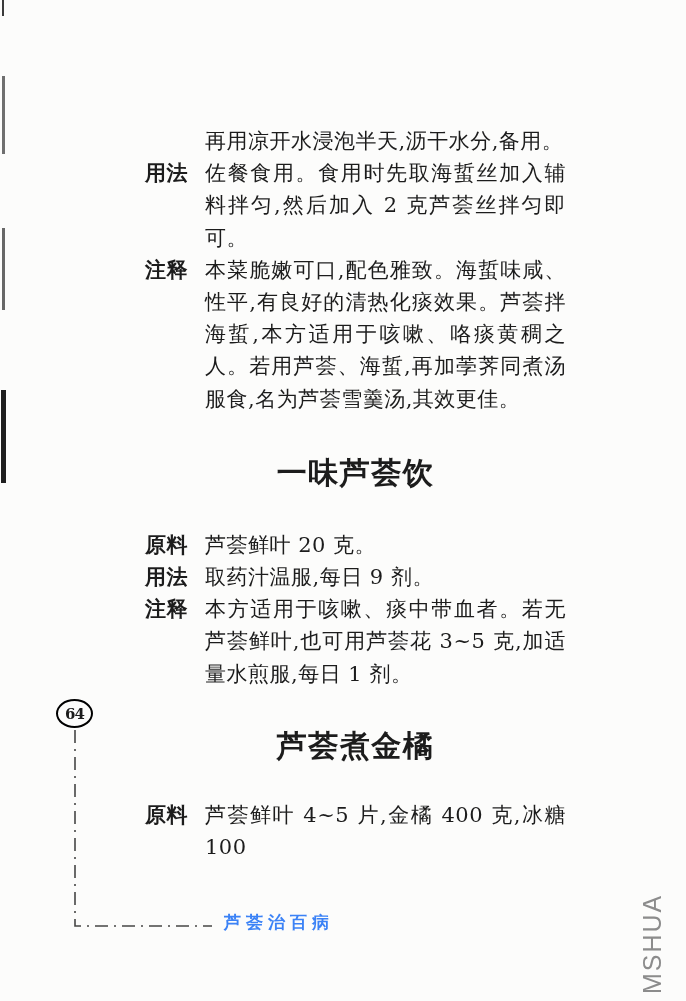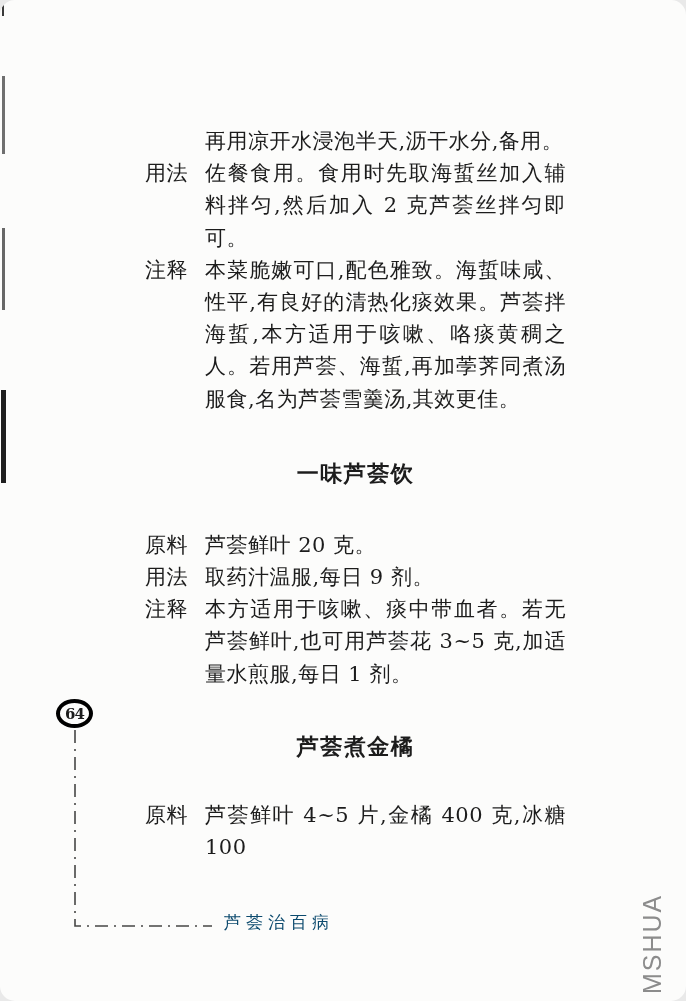--- a/index.html
+++ b/index.html
@@ -6,63 +6,62 @@
   html, body { background: #e9e9e9; }
   .page {
     position: relative;
     width: 686px;
     height: 1001px;
     margin: 0 auto;
     background: #fcfcfb;
     overflow: hidden;
     font-family: "DejaVu Serif", serif;
     color: #1c1c1c;
-    border-radius: 15px;
   }
 
   
   .edge-mark { position: absolute; }
   .m1 { left: 2px; top: 0;     width: 2px; height: 16px; background: #3a3a3a; }
   .m2 { left: 2px; top: 76px;  width: 3px; height: 78px; background: #6f6f6f; }
   .m3 { left: 2px; top: 228px; width: 3px; height: 82px; background: #676767; }
   .m4 { left: 1px; top: 390px; width: 5px; height: 93px; background: #1f1f1f; }
 
   .text-block {
     position: absolute;
     left: 145px;
     top: 125px;
     width: 421px;
     font-size: 21px;
     line-height: 32.2px;
     letter-spacing: 0.5px;
   }
   .cont { margin-left: 60px; text-align: justify; }
   .entry { display: flex; align-items: flex-start; }
-  .entry .label { width: 60px; flex-shrink: 0; font-weight: 400; }
+  .entry .label { width: 60px; flex-shrink: 0; font-weight: 700; }
   .entry .text  { flex: 1; text-align: justify; text-justify: inter-ideograph; }
 
   .recipe-title {
-    font-size: 22px;
+    font-size: 30px;
     font-weight: 700;
     text-align: center;
     letter-spacing: 1.5px;
     line-height: 32px;
   }
   .t1 { margin-top: 42px; }
   .after-title { margin-top: 40px; }
   .t2 { margin-top: 40px; }
   .after-title2 { margin-top: 37px; }
 
   .page-badge {
     position: absolute;
     left: 56px;
     top: 699px;
     width: 37px;
     height: 29px;
-    border: 4px solid #000000;
+    border: 2px solid #000000;
     border-radius: 50%;
     display: flex;
     align-items: center;
     justify-content: center;
     font-size: 15px;
     font-weight: 700;
     background: #fcfcfb;
     letter-spacing: -1px;
   }
 
@@ -72,22 +71,22 @@
     width: 686px; height: 1001px;
     pointer-events: none;
   }
 
   .footer-title {
     position: absolute;
     left: 224px;
     top: 911px;
     font-size: 17px;
     letter-spacing: 5px;
-    color: #0c4a6e;
-    font-weight: 400;
+    color: #3b82f6;
+    font-weight: 700;
   }
 
   .watermark {
     position: absolute;
     left: 602px;
     top: 930px;
     width: 100px;
     height: 28px;
     transform: rotate(-90deg);
     color: #8c8c8c;

